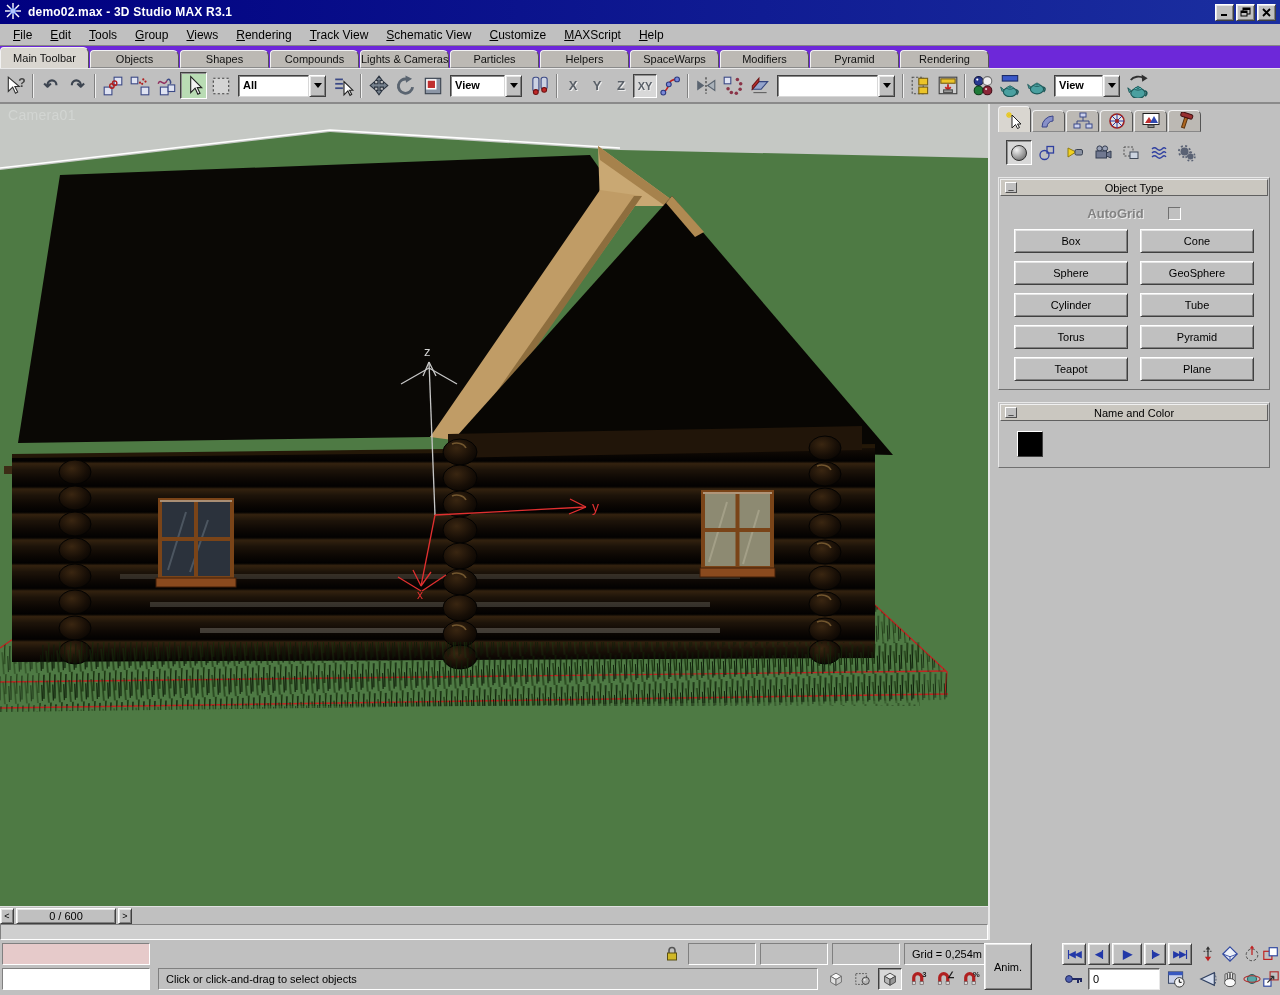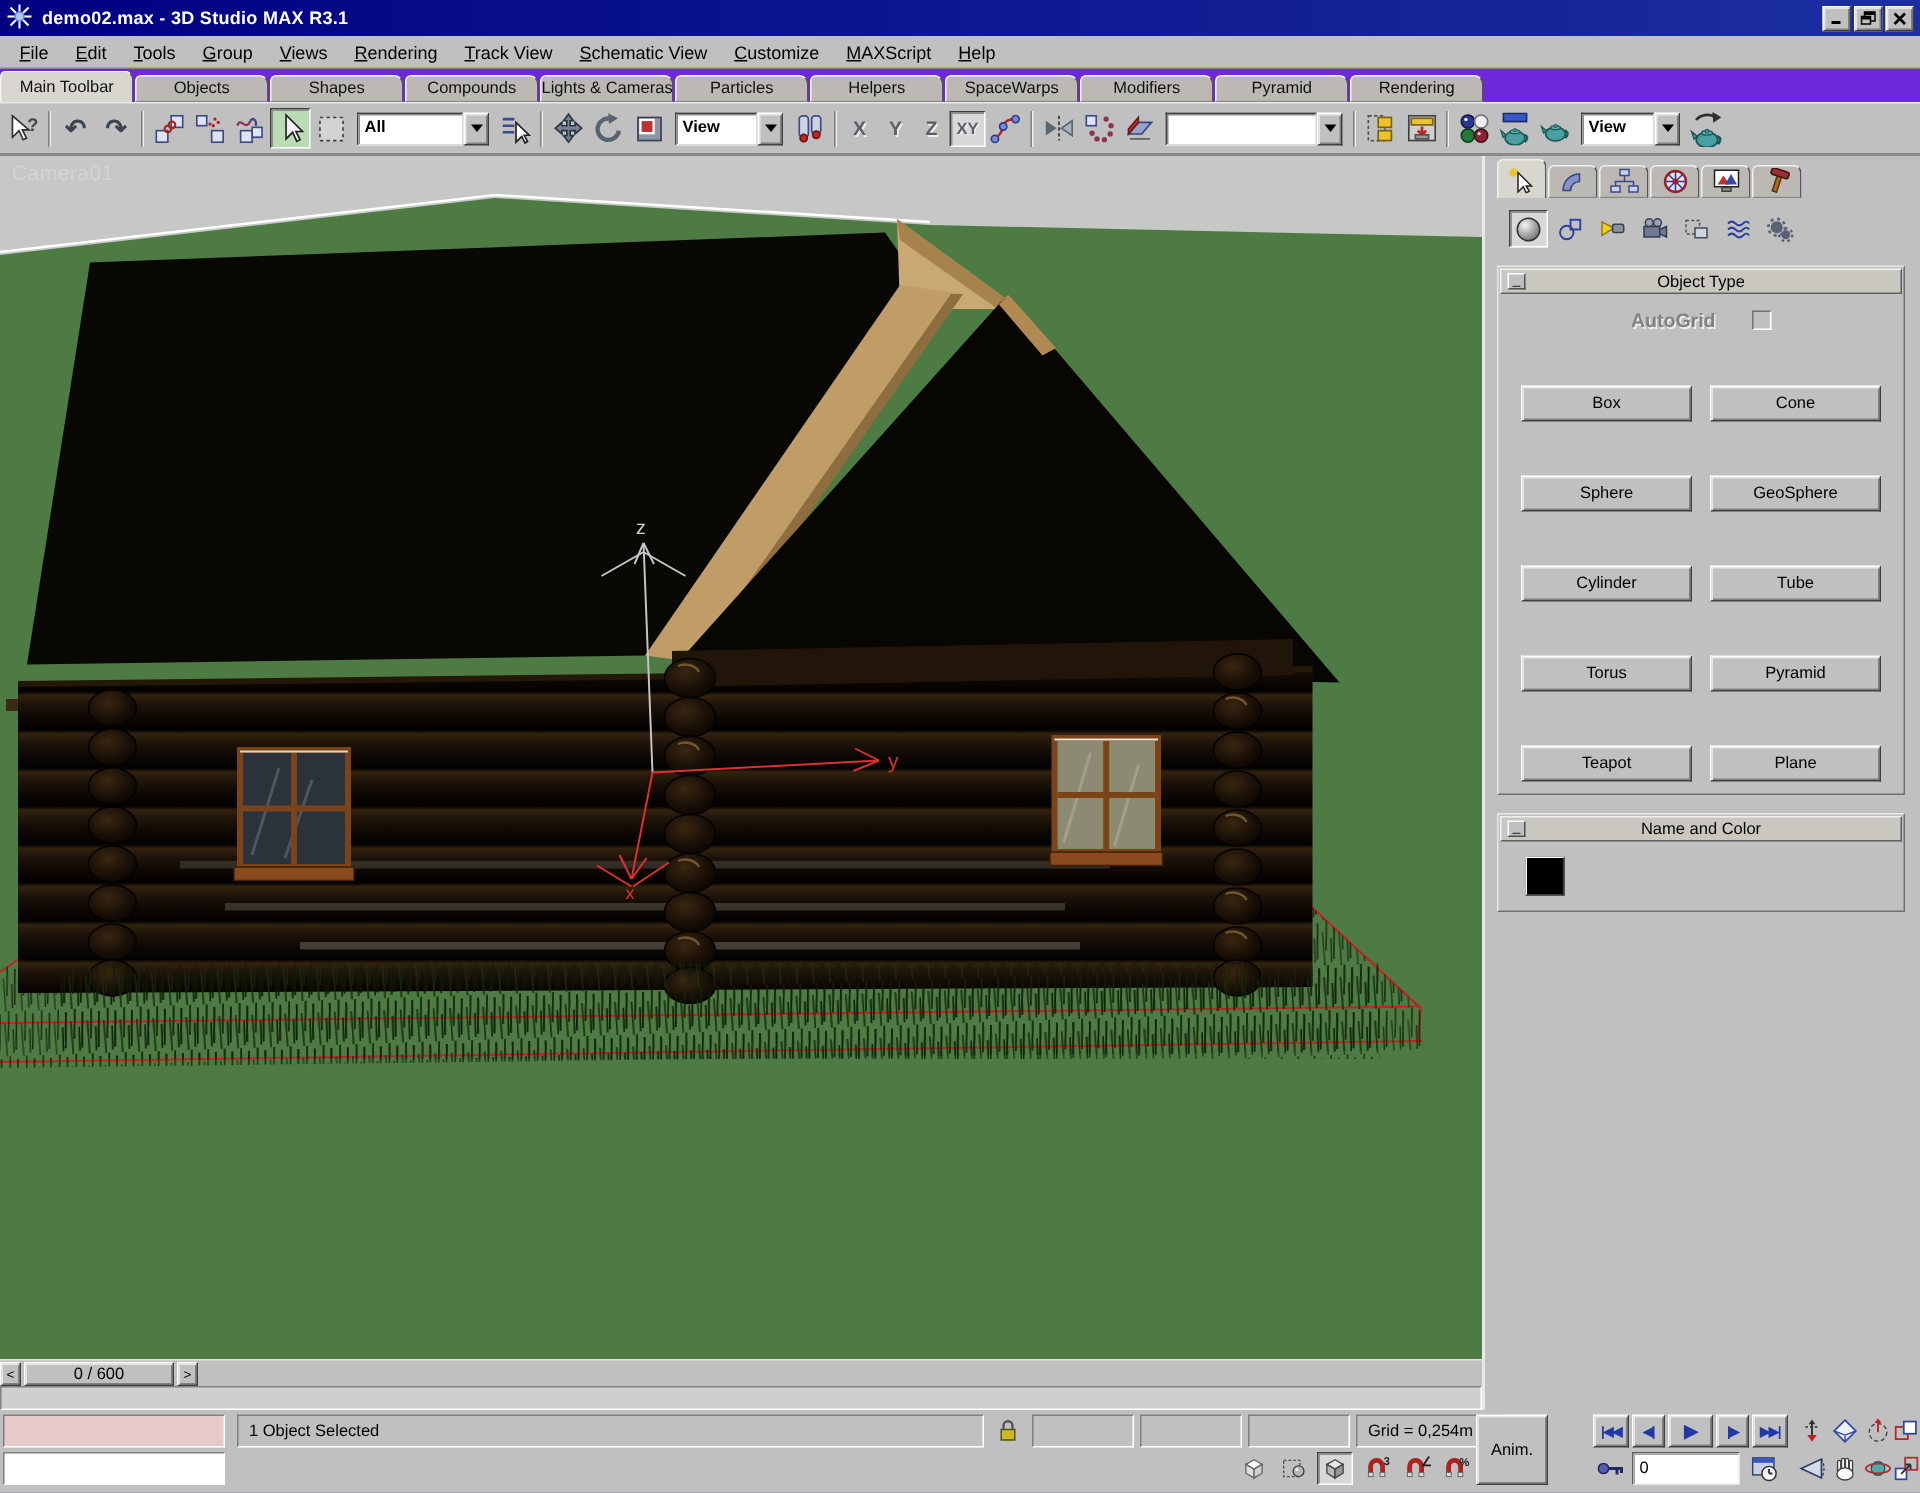--- a/index.html
+++ b/index.html
@@ -71,21 +71,21 @@
   .rollout { margin:12px 2px 0 4px; width:272px; border:1px solid; border-color:#e8e8e8 #707070 #707070 #e8e8e8; padding:0 0 8px 0; background:#c0c0c0; }
   .rhead { height:17px; margin:1px; background:#cac7c0; border:1px solid; border-color:#f0f0f0 #606060 #606060 #f0f0f0;
     display:flex; align-items:center; font-size:11px; }
   .rhead .collapse { width:12px; height:11px; margin:0 4px; background:#c0c0c0; border:1px solid;
     border-color:#fff #505050 #505050 #fff; font-size:9px; line-height:6px; text-align:center; }
   .rhead .rtitle { flex:1; text-align:center; margin-right:20px; }
   .agrow { display:flex; align-items:center; justify-content:center; margin:10px 0 4px 0; }
   .aglabel { color:#828282; font-size:13px; font-weight:bold; text-shadow:1px 1px 0 #eee; margin-right:24px; }
   .agcheck { width:13px; height:13px; background:#c0c0c0; border:1px solid; border-color:#707070 #fff #fff #707070; }
   .objgrid { display:grid; grid-template-columns:114px 114px; gap:8px 12px; justify-content:center; margin-top:8px; }
-  .objbtn { height:24px; font-size:11px; display:flex; align-items:center; justify-content:center;margin-top:28px; }
+  .objbtn { height:24px; font-size:11px; display:flex; align-items:center; justify-content:center; }
   .ncrow { display:flex; align-items:center; margin:10px 8px 2px 10px; }
   .namefield { width:218px; height:27px; font-size:12px; padding:6px 0 0 5px; }
   .swatch { width:26px; height:26px; margin-left:8px; border:1px solid; border-color:#fff #404040 #404040 #fff; }
 
   
   #timeslider { position:absolute; left:0; top:906px; width:988px; height:18px; background:#c0c0c0;
     border-top:1px solid #e0e0e0; display:flex; align-items:center; }
   .tsbtn { width:14px; height:16px; font-size:9px; display:flex; align-items:center; justify-content:center; }
   #tshandle { width:100px; height:16px; margin-left:2px; margin-right:2px; text-align:center; font-size:11px; line-height:15px; }
   #trackbar { position:absolute; left:0; top:924px; width:988px; height:16px; background:#cfcfcf;
@@ -683,32 +683,32 @@
     <span class="tsbtn raised">&lt;</span>
     <span id="tshandle" class="raised">0 / 600</span>
     <span class="tsbtn raised">&gt;</span>
   </div>
   <div id="trackbar"></div>
 
   <div id="statusbar">
     <div id="listener-pink" class="abs sunk" style="left:2px;top:3px;width:148px;height:22px"></div>
     <div id="listener-white" class="abs sunk" style="left:2px;top:28px;width:148px;height:22px;background:#fff"></div>
 
-    <div class="abs sunk sbox" style="left:158px;top:3px;width:498px;height:22px">1 Object Selected</div>
     <span class="abs sico" style="left:660px;top:3px">
       <svg width="14" height="16" viewBox="0 0 14 16">
           <path d="M4,7 L4,4.5 A3,3 0 0 1 10,4.5 L10,7" fill="none" stroke="#555" stroke-width="1.6"></path>
           <rect x="2.5" y="7" width="9" height="7" fill="#d0b828" stroke="#5a5010"></rect>
         </svg>
     </span>
     <div class="abs sunk" style="left:688px;top:3px;width:68px;height:22px"></div>
     <div class="abs sunk" style="left:760px;top:3px;width:68px;height:22px"></div>
     <div class="abs sunk" style="left:832px;top:3px;width:68px;height:22px"></div>
     <div class="abs sunk sbox" style="left:904px;top:3px;width:100px;height:22px">Grid = 0,254m</div>
 
+    <div class="abs sunk sbox" style="left:158px;top:28px;width:660px;height:22px">Click or click-and-drag to select objects</div>
     <span class="abs sico" style="left:824px;top:28px">
       <svg width="18" height="18" viewBox="0 0 20 20">
           <polygon points="4,7 10,3.5 16,7 10,10.5" fill="#fafafa" stroke="#666"></polygon>
           <polygon points="4,7 10,10.5 10,17 4,13.5" fill="#e0e0e0" stroke="#666"></polygon>
           <polygon points="16,7 10,10.5 10,17 16,13.5" fill="#cfcfcf" stroke="#666"></polygon>
         </svg>
     </span>
     <span class="abs sico" style="left:851px;top:28px">
       <svg width="18" height="18" viewBox="0 0 20 20">
           <rect x="2" y="4" width="12" height="12" fill="none" stroke="#505050" stroke-dasharray="2,1.5"></rect>

